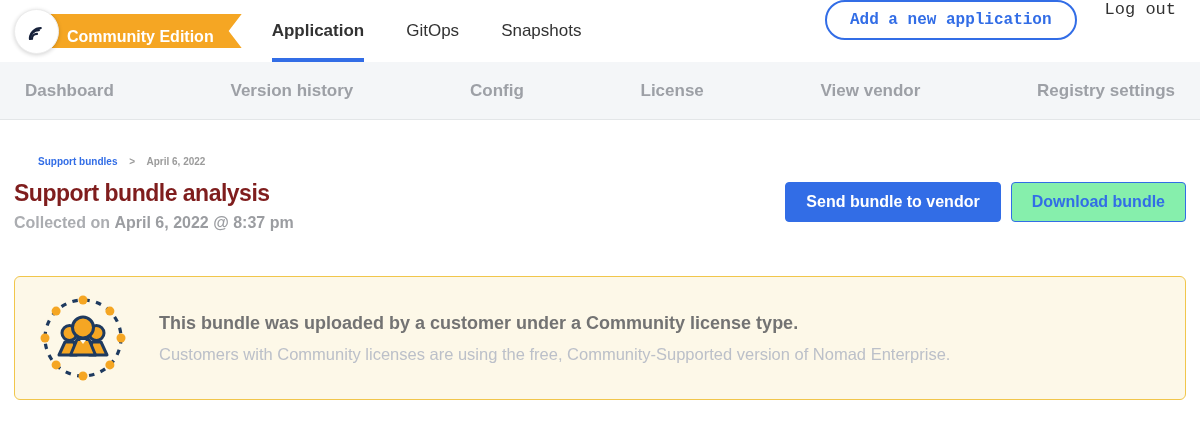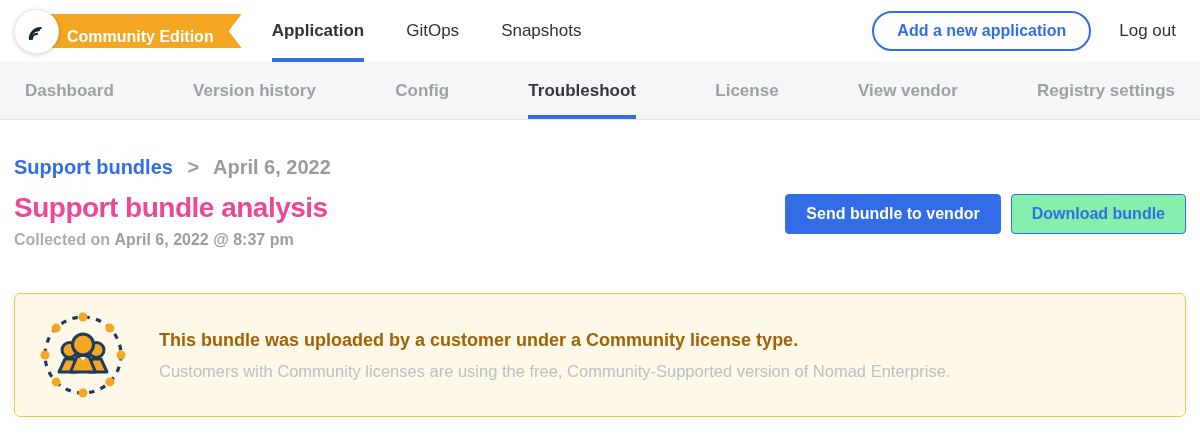--- a/index.html
+++ b/index.html
@@ -15,57 +15,57 @@
     display: flex; align-items: center; justify-content: center; position: relative; z-index: 2; }
   .edition-ribbon { height: 34px; background: #F5A623; color: #fff; font-weight: 700;
     font-size: 16px; display: flex; align-items: center; padding: 12px 28px 0 22px;
     margin-left: -14px; position: relative; z-index: 1;
     clip-path: polygon(0 0, 100% 0, calc(100% - 13px) 50%, 100% 100%, 0 100%); }
   .top-links { display: flex; margin-left: 30px; }
   .top-nav-item { display: flex; align-items: center; padding: 4px 0 0 0;
     margin-right: 42px; font-size: 17px; font-weight: 500; color: #323232;
     border-bottom: 4px solid transparent; cursor: pointer; }
   .top-nav-item.active { font-weight: 600; border-bottom-color: #326DE6; }
-  .top-right { margin-left: auto; display: flex; align-items: center; gap: 28px; }
+  .top-right { margin-left: auto; display: flex; align-items: flex-start; gap: 28px; font-family: Liberation Mono, monospace; }
   .pill-btn { background: #fff; border: 2px solid #326DE6; color: #326DE6;
     font-weight: 700; font-size: 16px; padding: 9px 23px; border-radius: 22px;
     font-family: inherit; cursor: pointer; }
   .logout { font-size: 17px; color: #323232; cursor: pointer; }
 
   
   .sub-nav { height: 58px; background: #F4F6F8; border-bottom: 1px solid #E3E6E8;
     display: flex; justify-content: space-between; padding: 0 25px; }
   .sub-nav-item { display: flex; align-items: center; padding-top: 4px;
     font-size: 17px; font-weight: 600; color: #9DA0A6;
     border-bottom: 4px solid transparent; cursor: pointer; }
   .sub-nav-item.active { color: #36383C; border-bottom-color: #326DE6; }
 
   
   .main { padding: 0 14px; }
-  .breadcrumb { margin-top: 36px; font-size: 20px; font-weight: 700; }
+  .breadcrumb { margin-top: 36px; font-size: 10px; font-weight: 700; margin-left: 24px; }
   .breadcrumb .link { color: #326DE6; cursor: pointer; }
   .breadcrumb .sep { color: #9B9B9B; margin: 0 9px; font-weight: 600; }
   .breadcrumb .current { color: #9B9B9B; }
 
   .header-row { display: flex; justify-content: space-between; align-items: flex-start;
     margin-top: 13px; }
-  .page-title { font-size: 28px; font-weight: 700; color: #ec4899; letter-spacing: -0.5px; }
+  .page-title { font-size: 23px; font-weight: 700; color: #7f1d1d; letter-spacing: -0.5px; }
   .collected { margin-top: 7px; font-size: 16px; font-weight: 600; color: #ABADB1; }
   .collected .date { font-weight: 700; color: #9B9DA1; }
   .header-buttons { display: flex; gap: 10px; padding-top: 2px; }
   .btn { font-family: inherit; font-size: 16px; font-weight: 700; padding: 10px 20px;
     border-radius: 4px; cursor: pointer; }
   .btn-primary { background: #326DE6; color: #fff; border: 1px solid #326DE6; }
   .btn-secondary { background: #86efac; color: #326DE6; border: 1px solid #326DE6; }
 
   
   .banner { margin-top: 44px; background: #FDF8E8; border: 1px solid #F1C64B;
     border-radius: 6px; padding: 17px 24px; display: flex; align-items: center; gap: 32px; }
   .banner-icon { flex: 0 0 auto; width: 88px; height: 88px; }
-  .banner-heading { font-size: 18px; font-weight: 700; color: #a16207; }
+  .banner-heading { font-size: 18px; font-weight: 700; color: #737373; }
   .banner-subtext { margin-top: 11px; font-size: 16.5px; color: #BCC0C9; }
 </style>
 </head>
 <body>
 
 <div class="top-nav">
   <div class="brand">
     <div class="logo-circle">
       <svg width="26" height="26" viewBox="0 0 36 36">
         <g fill="none" stroke="#17223B" stroke-width="3" stroke-linecap="round">
@@ -87,21 +87,20 @@
   <div class="top-right">
     <button class="pill-btn">Add a new application</button>
     <span class="logout">Log out</span>
   </div>
 </div>
 
 <div class="sub-nav">
   <div class="sub-nav-item">Dashboard</div>
   <div class="sub-nav-item">Version history</div>
   <div class="sub-nav-item">Config</div>
-  <div class="sub-nav-item active">Troubleshoot</div>
   <div class="sub-nav-item">License</div>
   <div class="sub-nav-item">View vendor</div>
   <div class="sub-nav-item">Registry settings</div>
 </div>
 
 <div class="main">
 
   <div class="breadcrumb">
     <span class="link">Support bundles</span>
     <span class="sep">&gt;</span>

